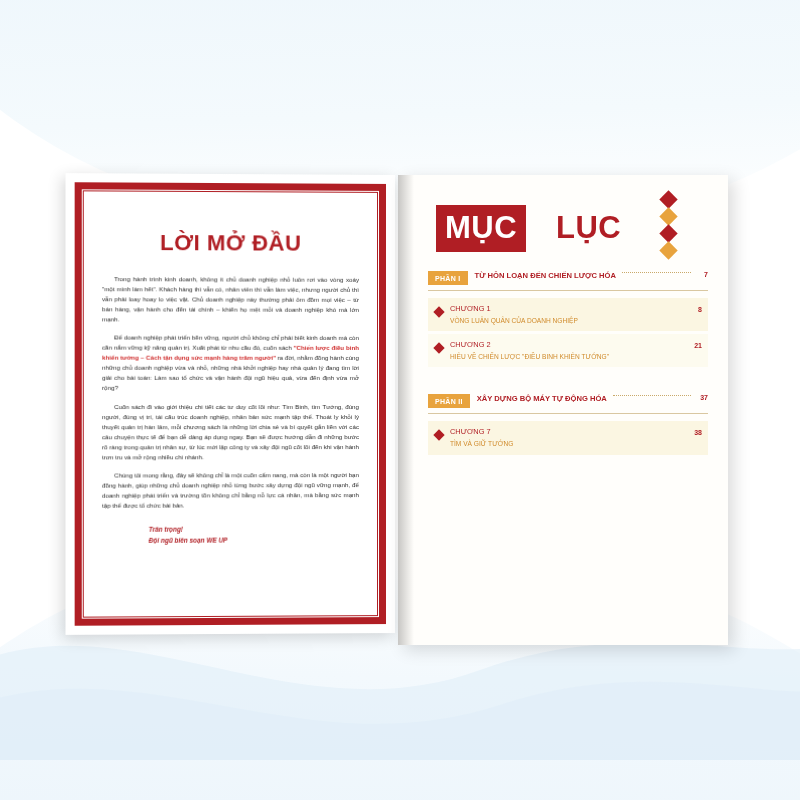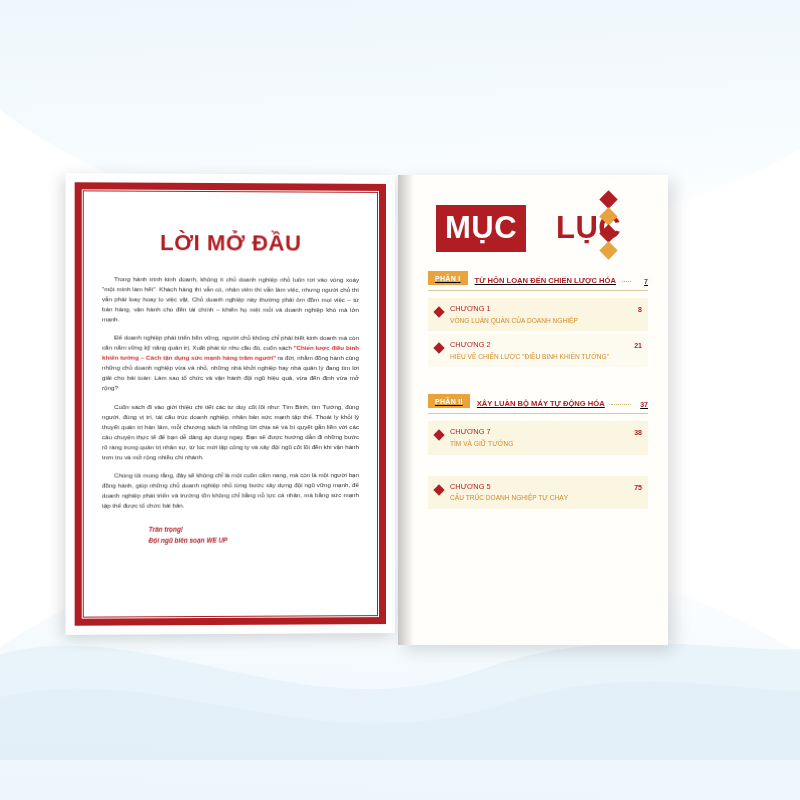--- a/index.html
+++ b/index.html
@@ -125,21 +125,21 @@
     font-size: 6.4px;
     color: #b01e24;
     font-style: italic;
     font-weight: bold;
     line-height: 1.7;
   }
 
   
   .page-right {
     left: 330px;
-    width: 270px;
+    width: 330px;
     height: 470px;
     background: #fffefb;
     box-shadow: 6px 5px 16px rgba(0,0,0,.14);
     overflow: hidden;
   }
   .spine-shadow {
     position: absolute;
     left: 330px;
     top: 0;
     width: 16px;
@@ -194,23 +194,22 @@
     width: 13px;
     height: 13px;
     transform: rotate(45deg);
   }
   .dmd.red { background: #b01e24; }
   .dmd.gold { background: #e8a33d; }
 
   
   .part-row {
     display: flex;
-    align-items: flex-end;
+    align-items: flex-start;
     margin: 6px 0 4px 0;
-    text-decoration: underline;
   }
   .part-pill {
     background: #e8a33d;
     color: #ffffff;
     font-weight: bold;
     font-size: 7px;
     padding: 3.5px 7px;
     letter-spacing: .3px;
     white-space: nowrap;
   }
@@ -351,48 +350,40 @@
             <div class="chap-name">CHƯƠNG 2</div>
             <div class="chap-sub">HIỂU VỀ CHIẾN LƯỢC "ĐIỀU BINH KHIỂN TƯỚNG"</div>
           </div>
           <div class="chap-pg">21</div>
         </div>
 
         <div class="gap"></div>
 
         <div class="part-row">
           <div class="part-pill">PHẦN II</div>
-          <div class="part-title">XÂY LUẨN BỘ MÁY TỰ ĐỘNG HÓA</div>
+          <div class="part-title">XÂY DỰNG BỘ MÁY TỰ ĐỘNG HÓA</div>
           <div class="dots"></div>
           <div class="pg">37</div>
         </div>
         <div class="rule"></div>
 
         <div class="chap">
           <div class="chap-dmd"></div>
           <div class="chap-text">
             <div class="chap-name">CHƯƠNG 7</div>
             <div class="chap-sub">TÌM VÀ GIỮ TƯỚNG</div>
           </div>
           <div class="chap-pg">38</div>
         </div>
 
         <div class="gap-sm"></div>
 
 
         <div class="gap-sm"></div>
 
-        <div class="chap">
-          <div class="chap-dmd"></div>
-          <div class="chap-text">
-            <div class="chap-name">CHƯƠNG 5</div>
-            <div class="chap-sub">CẤU TRÚC DOANH NGHIỆP TỰ CHẠY</div>
-          </div>
-          <div class="chap-pg">75</div>
-        </div>
 
       </div>
     </div>
 
     <div class="spine-shadow"></div>
   </div>
 
 </div>
 
 </body></html>

